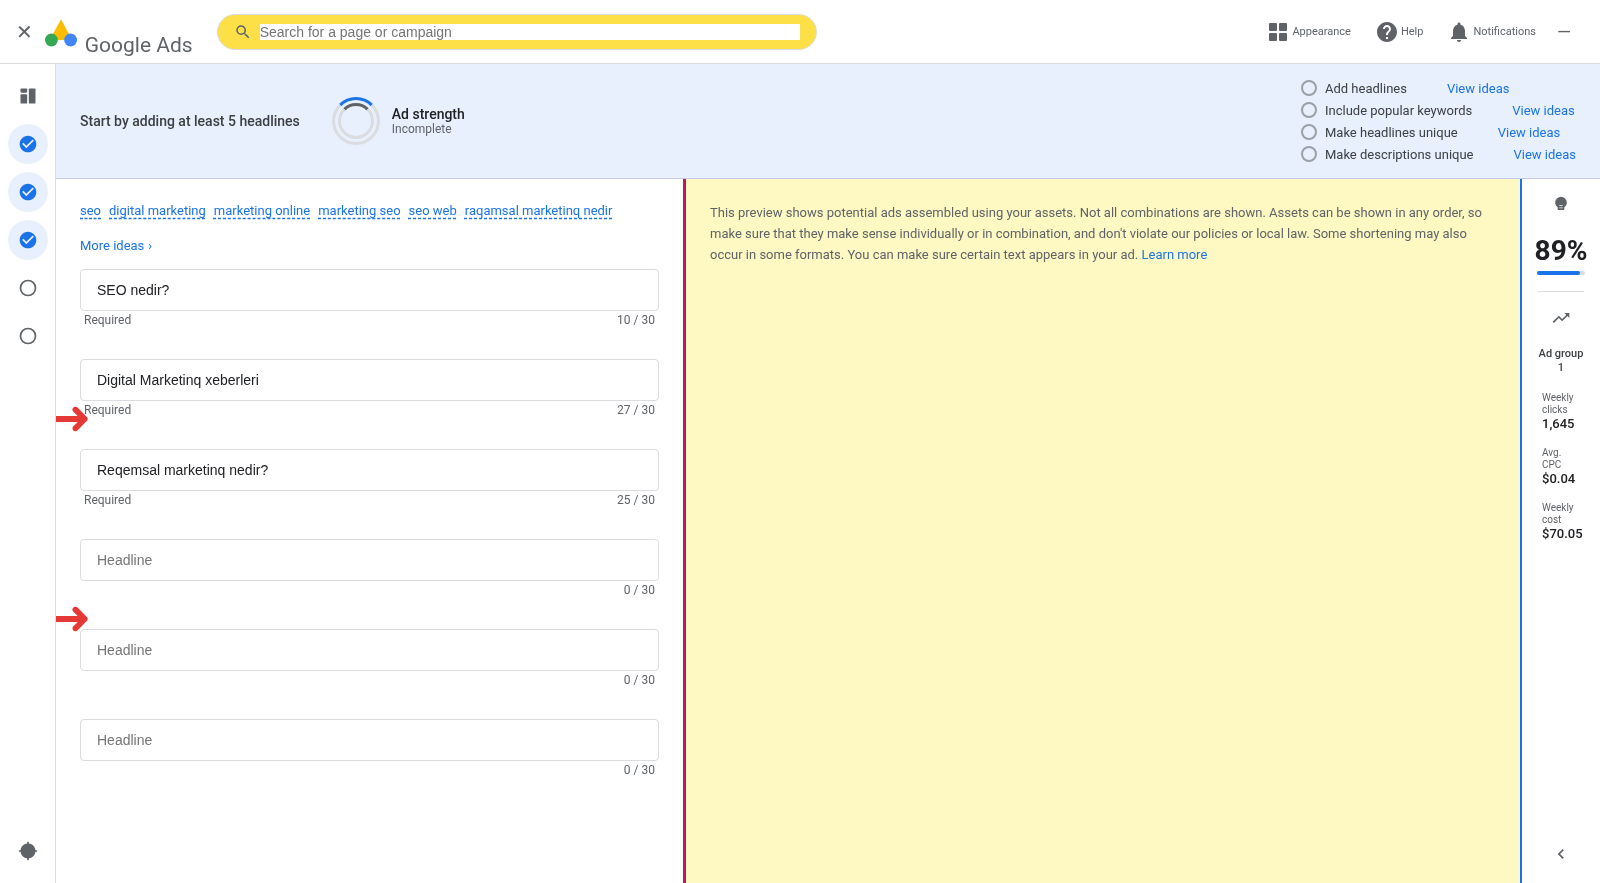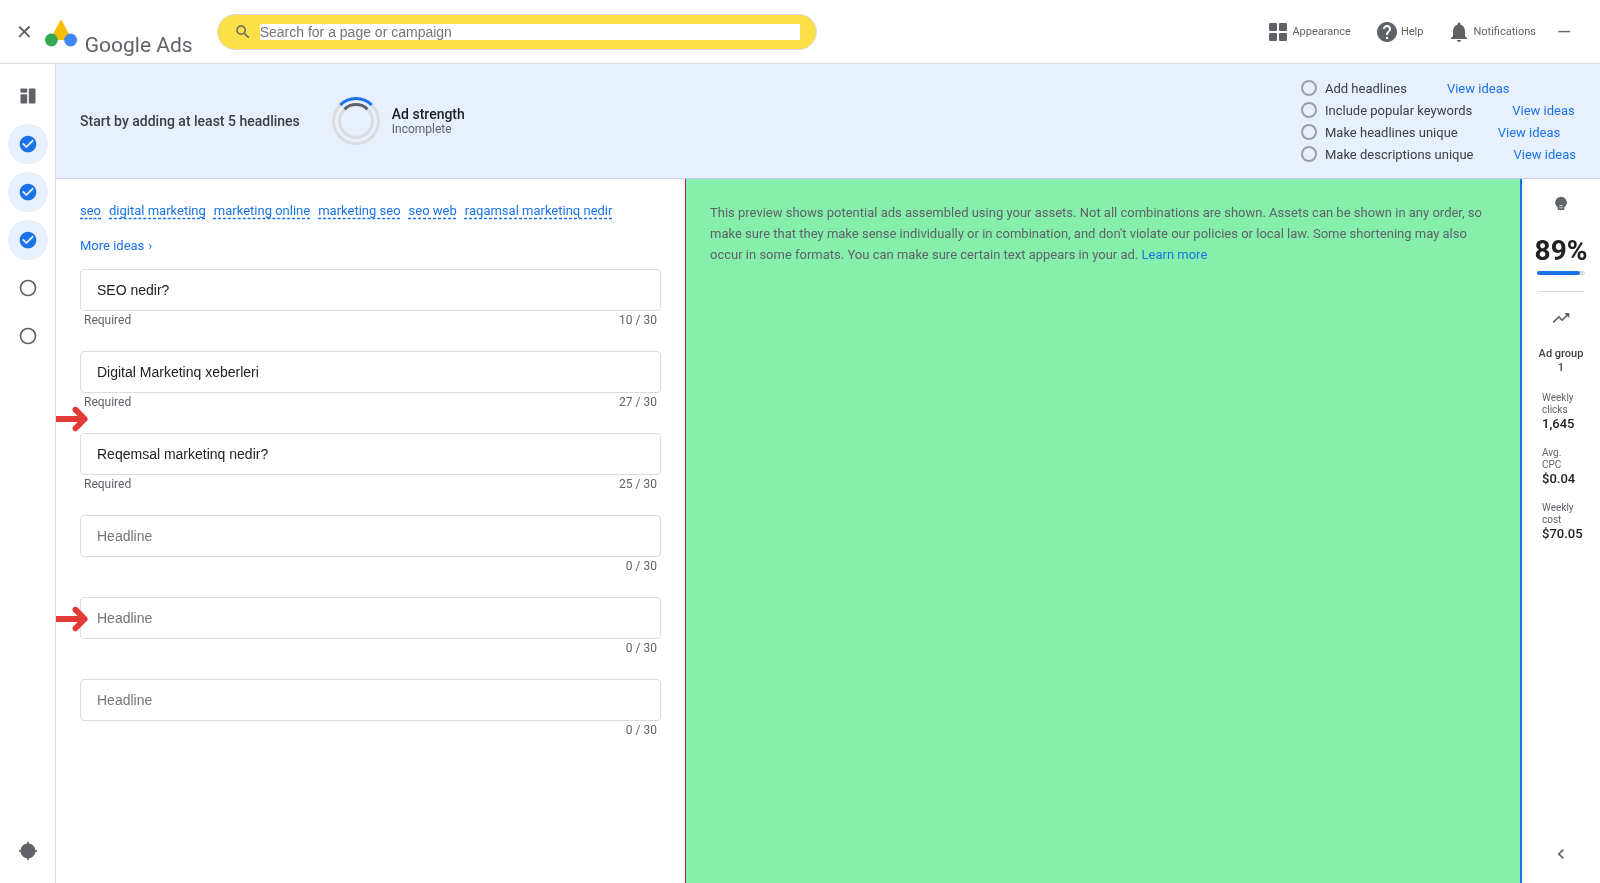--- a/index.html
+++ b/index.html
@@ -64,51 +64,51 @@
     .banner-right { display: flex; flex-direction: column; gap: 6px; margin-left: auto; }
     .suggestion-item { display: flex; align-items: center; gap: 8px; font-size: 13px; color: #3c4043; }
     .suggestion-radio { width: 16px; height: 16px; border-radius: 50%; border: 2px solid #9aa0a6; flex-shrink: 0; }
     .view-ideas { color: #1a73e8; cursor: pointer; font-size: 13px; margin-left: 32px; }
 
     
     .content-row { display: flex; flex: 1; overflow: hidden; }
 
     
     .form-panel {
-      width: 630px; background: #fff; border-right: 1px solid #be185d;
+      width: 630px; background: #fff; border-right: 3px solid #be185d;
       overflow-y: auto; padding: 16px 0; flex-shrink: 0;
     }
 
     
     .keyword-chips { padding: 8px 24px 16px; display: flex; flex-wrap: wrap; gap: 8px; }
     .keyword-chip {
       font-size: 13px; color: #1a73e8; cursor: pointer;
       text-decoration: underline; text-decoration-style: dashed;
       text-underline-offset: 3px;
     }
     .more-ideas-btn {
       display: flex; align-items: center; gap: 4px; color: #1a73e8;
       cursor: pointer; font-size: 13px; padding: 4px 24px 16px;
     }
 
     
-    .headline-fields { padding: 0 24px; display: flex; flex-direction: column; gap: 8px; }
+    .headline-fields { padding: 0 24px; display: flex; flex-direction: column; gap: 16px; }
     .input-wrapper { margin-bottom: 4px; }
     .headline-input {
       width: 100%; border: 1px solid #dadce0; border-radius: 4px;
       padding: 12px 16px; font-size: 14px; color: #202124;
       outline: none; background: #fff;
     }
     .headline-input.filled { border-color: #dadce0; }
     .input-meta { display: flex; justify-content: space-between; font-size: 12px; color: #5f6368; padding: 2px 4px 12px; }
     .input-meta .required { color: #5f6368; }
     .input-meta .count { color: #5f6368; }
 
     
-    .preview-panel { flex: 1; background: #86efac; padding: 24px; overflow-y: auto; }
+    .preview-panel { flex: 1; background: #fef9c3; padding: 24px; overflow-y: auto; }
     .preview-text { font-size: 13px; color: #5f6368; line-height: 1.6; }
     .learn-more { color: #1a73e8; cursor: pointer; }
 
     
     .right-sidebar {
       width: 80px; background: #fff; border-left: 2px solid #1a73e8;
       display: flex; flex-direction: column; align-items: center;
       padding: 16px 16px; gap: 16px; flex-shrink: 0; position: relative;
     }
     .ad-strength-score { display: flex; flex-direction: column; align-items: center; gap: 4px; }

